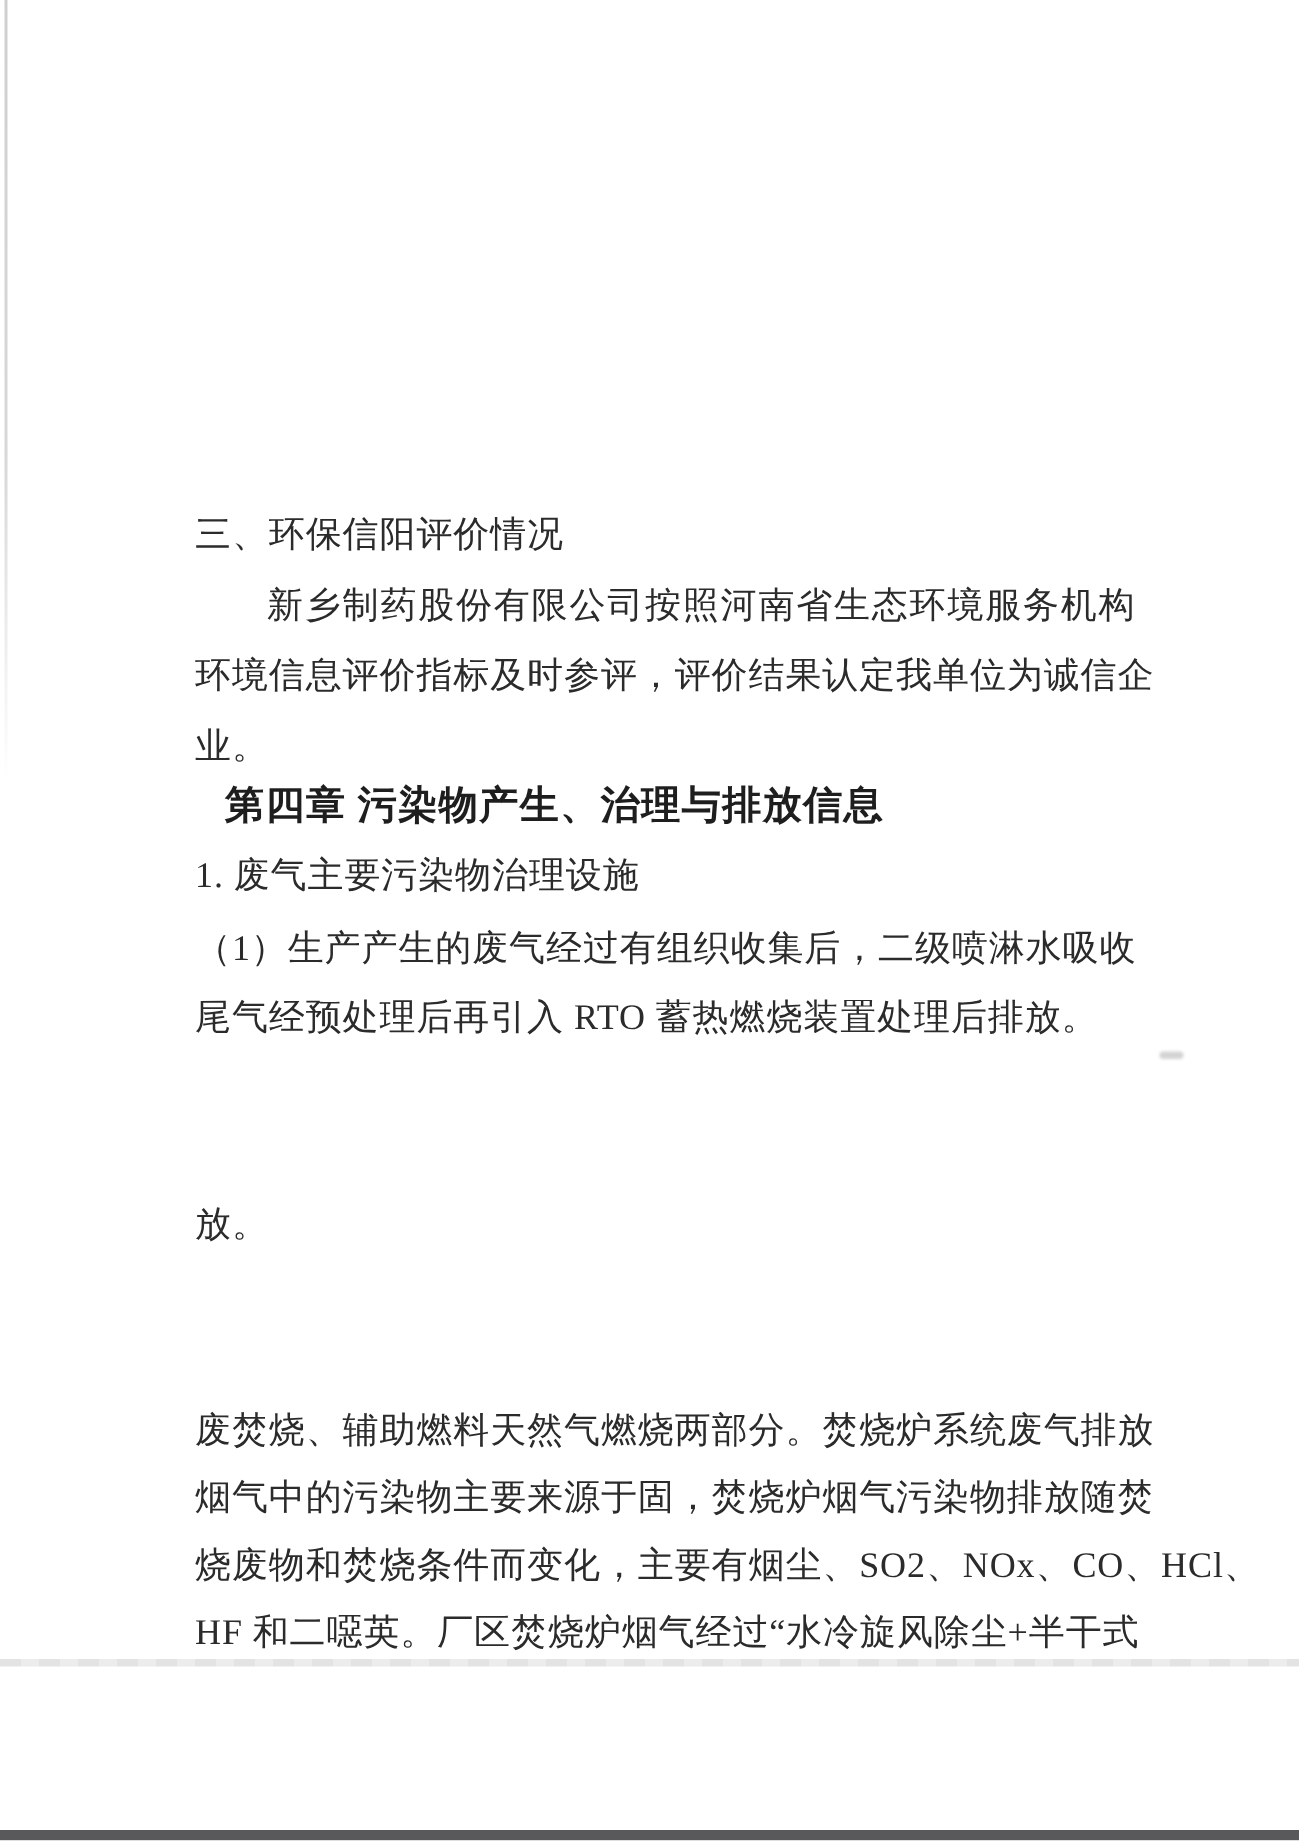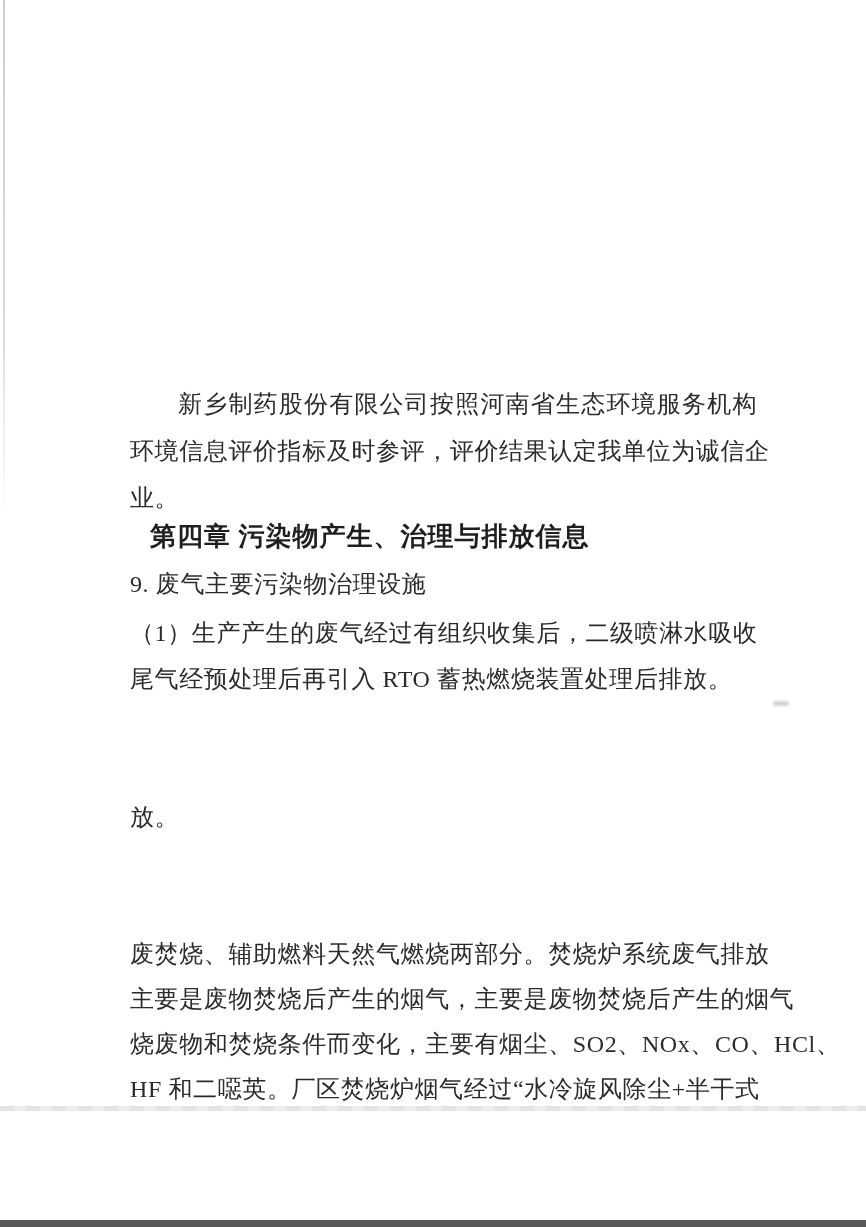--- a/index.html
+++ b/index.html
@@ -94,31 +94,32 @@
 <body>
 
 <div class="page">
 
   <div class="edge-line-left"></div>
   <div class="streak"></div>
   <div class="smudge"></div>
   <div class="bottom-bar"></div>
 
 
+  <div class="tline" style="top:340px">三、环保信阳评价情况</div>
   <div class="tline indented" style="top:387px">新乡制药股份有限公司按照河南省生态环境服务机构</div>
   <div class="tline" style="top:434px">环境信息评价指标及时参评，评价结果认定我单位为诚信企</div>
   <div class="tline" style="top:481px">业。</div>
 
   <div class="tline chapter" style="top:520px">第四章 污染物产生、治理与排放信息</div>
-  <div class="tline" style="top:567px">9. 废气主要污染物治理设施</div>
+  <div class="tline" style="top:567px">1. 废气主要污染物治理设施</div>
 
   <div class="tline" style="top:616px">（1）生产产生的废气经过有组织收集后，二级喷淋水吸收</div>
   <div class="tline" style="top:662px">尾气经预处理后再引入 RTO 蓄热燃烧装置处理后排放。</div>
 
 
   <div class="tline" style="top:800px">放。</div>
 
   <div class="tline" style="top:937px">废焚烧、辅助燃料天然气燃烧两部分。焚烧炉系统废气排放</div>
-  <div class="tline" style="top:982px">主要是废物焚烧后产生的烟气，主要是废物焚烧后产生的烟气</div>
+  <div class="tline" style="top:982px">烟气中的污染物主要来源于固，焚烧炉烟气污染物排放随焚</div>
   <div class="tline" style="top:1027px">烧废物和焚烧条件而变化，主要有烟尘、SO2、NOx、CO、HCl、</div>
   <div class="tline" style="top:1072px">HF 和二噁英。厂区焚烧炉烟气经过“水冷旋风除尘+半干式</div>
 
 </div>
 
 </body></html>

